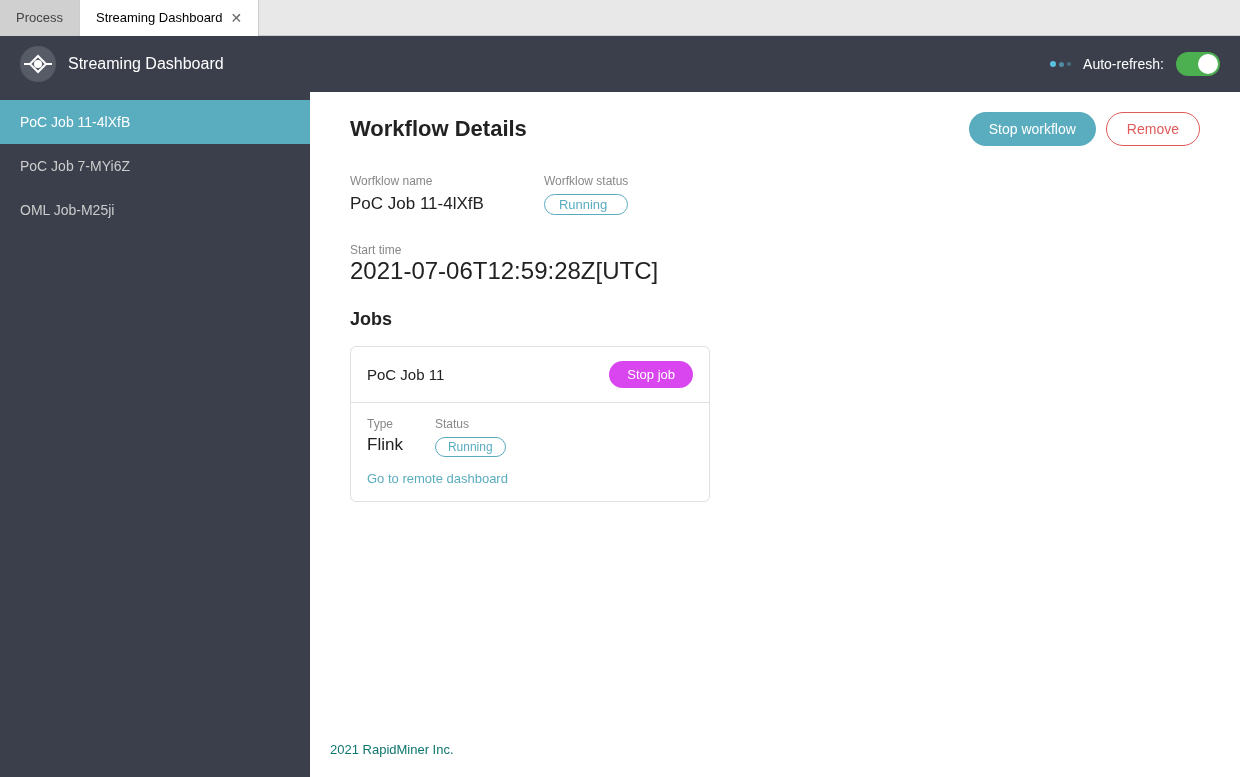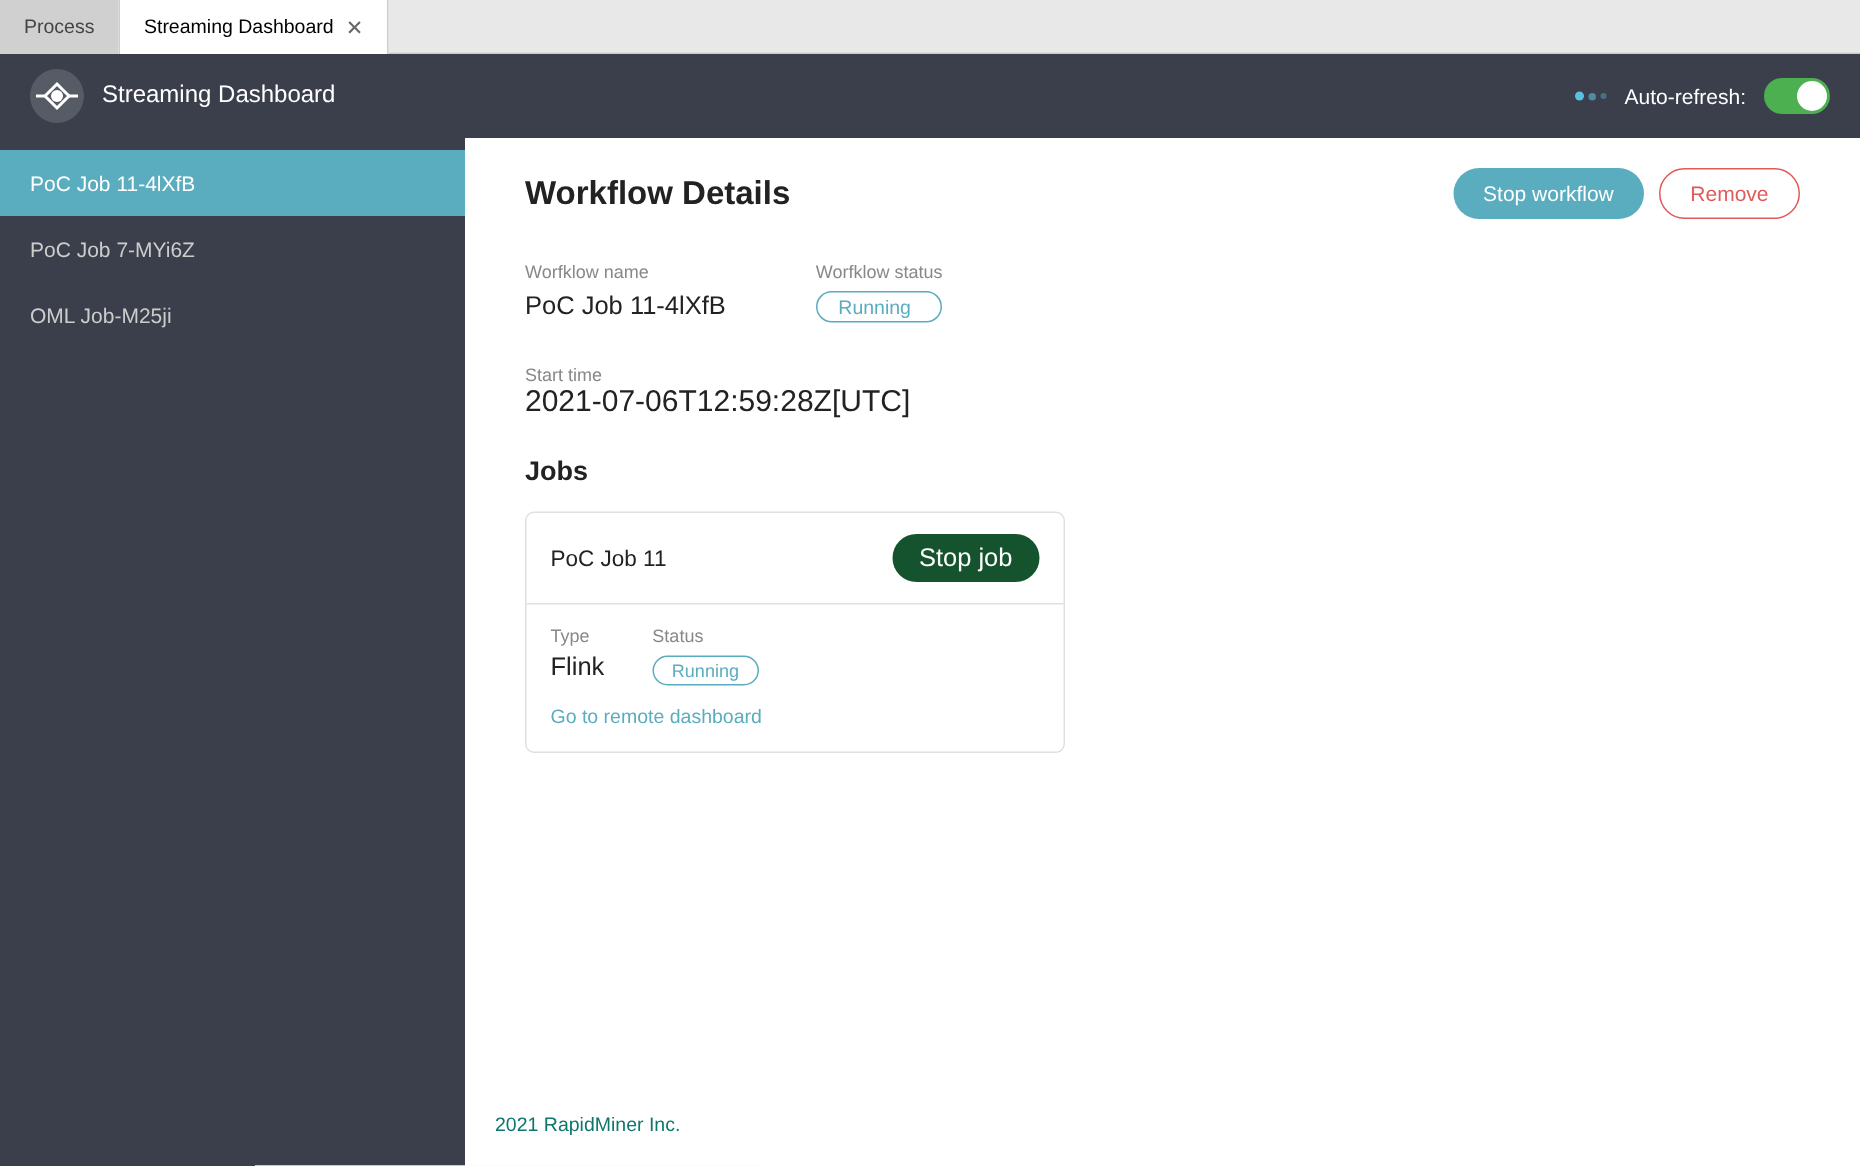--- a/index.html
+++ b/index.html
@@ -207,21 +207,21 @@
       color: #5aacbf;
       font-size: 15px;
       text-decoration: none;
     }
 
     
     .start-time-section {
       margin-bottom: 24px;
     }
     .start-time-value {
-      font-size: 20px;
+      font-size: 24px;
       font-weight: 500;
       color: #222;
     }
 
     
     .jobs-title {
       font-size: 18px;
       font-weight: 700;
       color: #222;
       margin-bottom: 16px;
@@ -237,26 +237,26 @@
       align-items: center;
       justify-content: space-between;
       padding: 14px 16px;
     }
     .job-name {
       font-size: 15px;
       font-weight: 500;
       color: #222;
     }
     .btn-stop-job {
-      background: #14532d;
+      background: #d946ef;
       color: #fff;
       border: none;
       border-radius: 20px;
       padding: 6px 18px;
-      font-size: 17px;
+      font-size: 13px;
       cursor: pointer;
       font-weight: 500;
     }
     .job-card-body {
       border-top: 1px solid #e0e0e0;
       padding: 14px 16px;
     }
     .job-meta-row {
       display: flex;
       gap: 32px;

